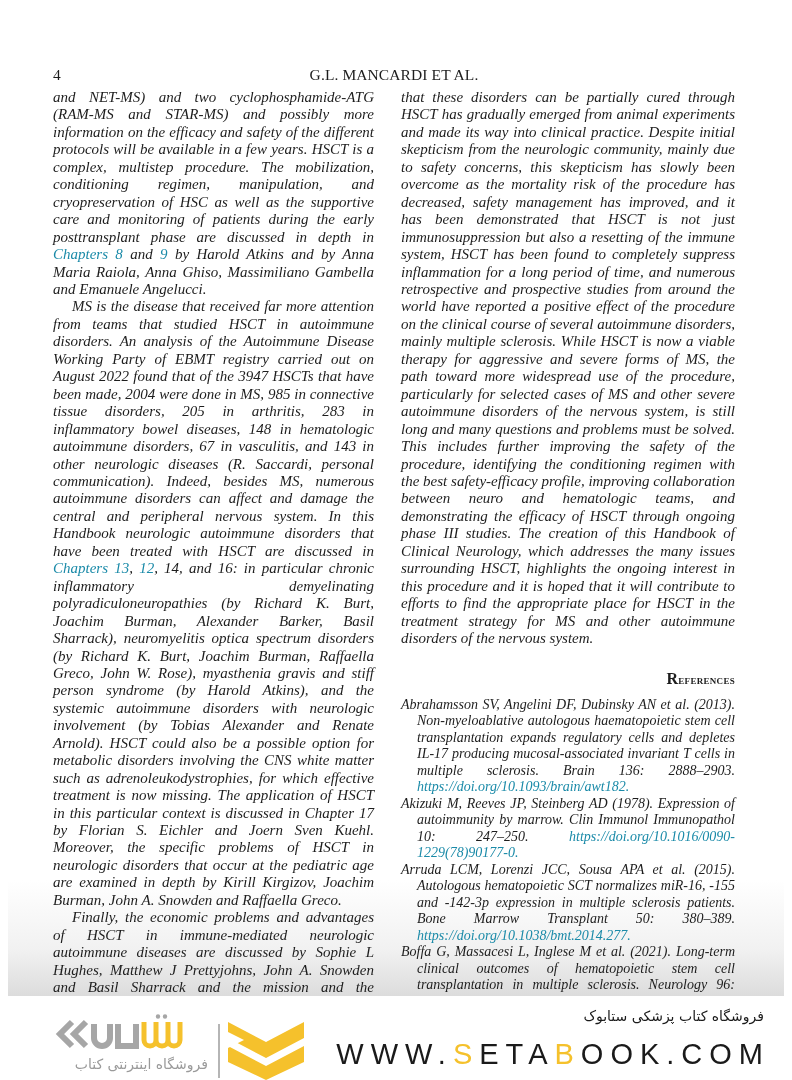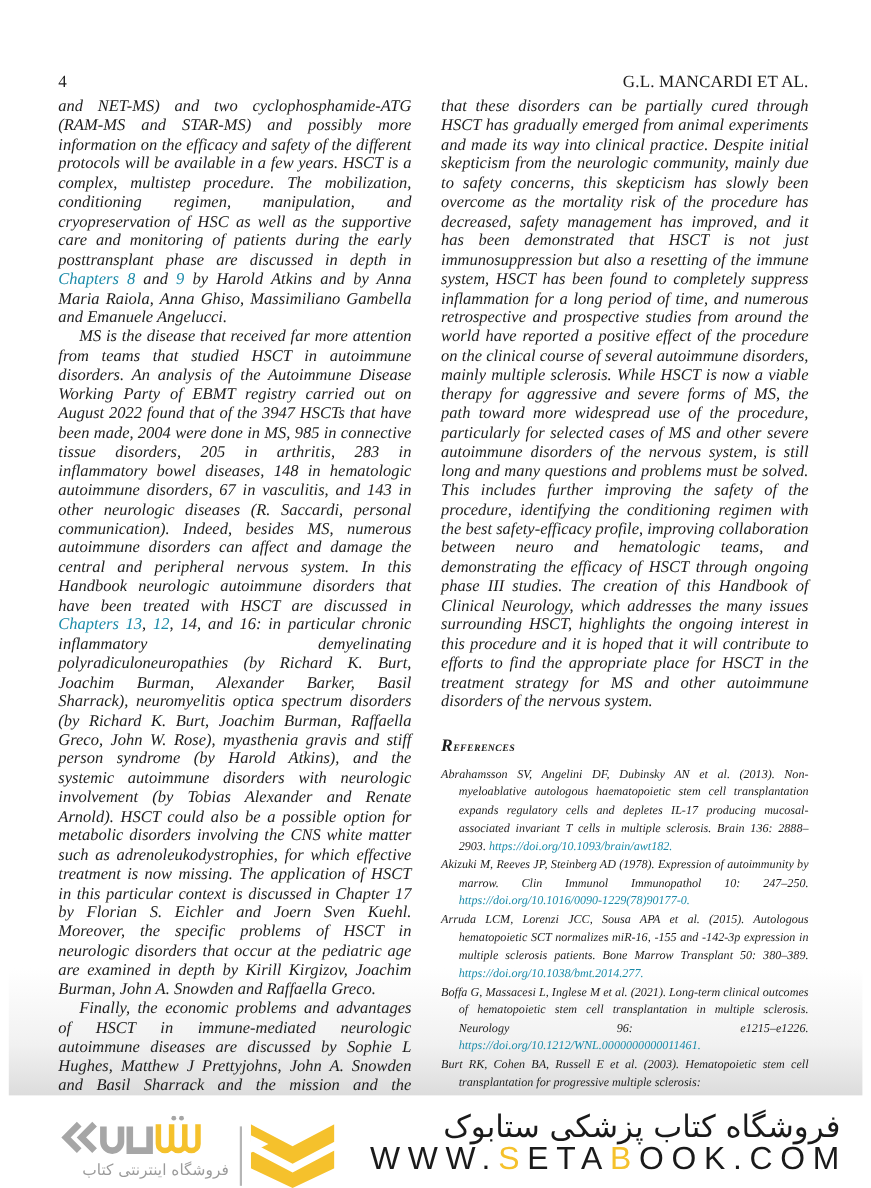--- a/index.html
+++ b/index.html
@@ -11,60 +11,60 @@
   }
   .page {
     position: absolute; left: 8px; top: 0; width: 776px; height: 996px;
     background: linear-gradient(to bottom, #ffffff 0px, #ffffff 880px, #f1f1f1 950px, #dcdcdc 996px);
   }
   .running-head {
     position: absolute; top: 66px; left: 45px; width: 682px; height: 20px;
     font-size: 15.5px;
   }
   .running-head .pno { position: absolute; left: 0; top: 0; }
-  .running-head .authors { position: absolute; left: 0; right: 0; text-align: right; letter-spacing: 0.1px; }
+  .running-head .authors { position: absolute; left: 0; right: 0; text-align: center; letter-spacing: 0.1px; }
 
   .col {
     position: absolute; top: 89px;
     font-size: 15px; line-height: 17.45px;
     text-align: justify; hyphens: manual;
   }
   .col-left { left: 45px; width: 321px; }
   .col-right { left: 393px; width: 334px; }
   .col p { margin: 0; font-style: italic; }
   .col p.indent { text-indent: 19px; }
   .link { color: #1a8aa8; }
 
   .refs-heading {
     margin-top: 22px; margin-bottom: 9px;
     font-weight: bold; font-size: 13.5px; letter-spacing: 0.3px;
-    font-variant: small-caps; text-align: left; font-style: italic;
+    font-variant: small-caps; text-align: right;
   }
   .refs-heading .cap { font-size: 16px; }
   .ref {
-    font-size: 11px; line-height: 16.5px;
+    font-size: 14px; line-height: 16.5px;
     padding-left: 16px; text-indent: -16px;
     text-align: justify; margin: 0;
   }
 
   
   .footer { position: absolute; left: 0; top: 996px; width: 792px; height: 84px; background: #ffffff; }
   .logo-text-mark {
     position: absolute; left: 50px; top: 18px; width: 160px; height: 40px;
   }
   .logo-sub {
     position: absolute; left: 58px; top: 60px; width: 150px;
     font-family: "DejaVu Sans", sans-serif; font-size: 14px; color: #9a9a9a;
     direction: rtl;
   }
   .logo-divider { position: absolute; left: 218px; top: 28px; width: 2px; height: 54px; background: #b5b5b5; }
   .logo-chevron { position: absolute; left: 228px; top: 24px; width: 76px; height: 60px; }
   .store-name {
     position: absolute; right: 28px; top: 12px;
-    font-family: "DejaVu Sans", sans-serif; font-size: 28px; color: #1a1a1a;
+    font-family: "DejaVu Sans", sans-serif; font-size: 14px; color: #1a1a1a;
     direction: rtl;
   }
   .store-url {
     position: absolute; right: 22px; top: 42px;
     font-family: Liberation Sans, sans-serif; font-size: 29px; letter-spacing: 7px;
     color: #1a1a1a;
   }
   .store-url .hl { color: #f5c12c; }
 </style>
 </head>

